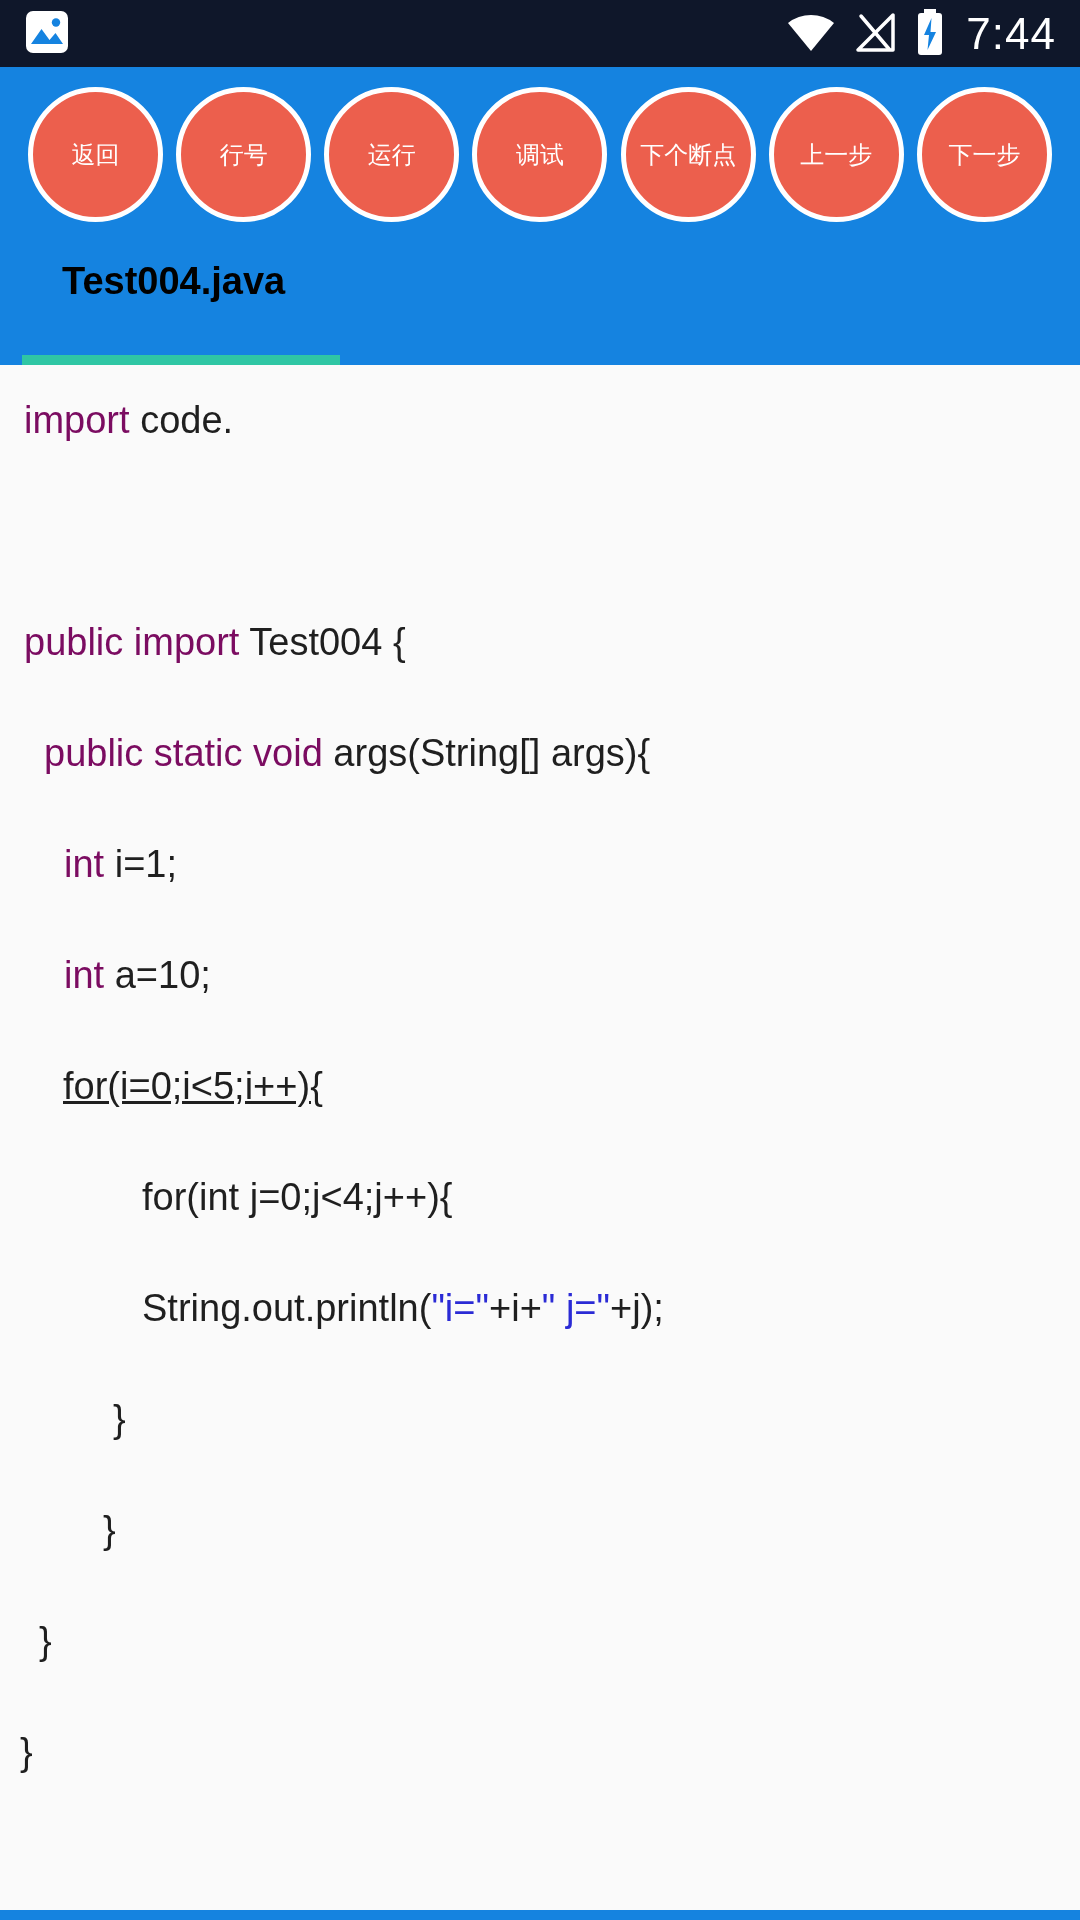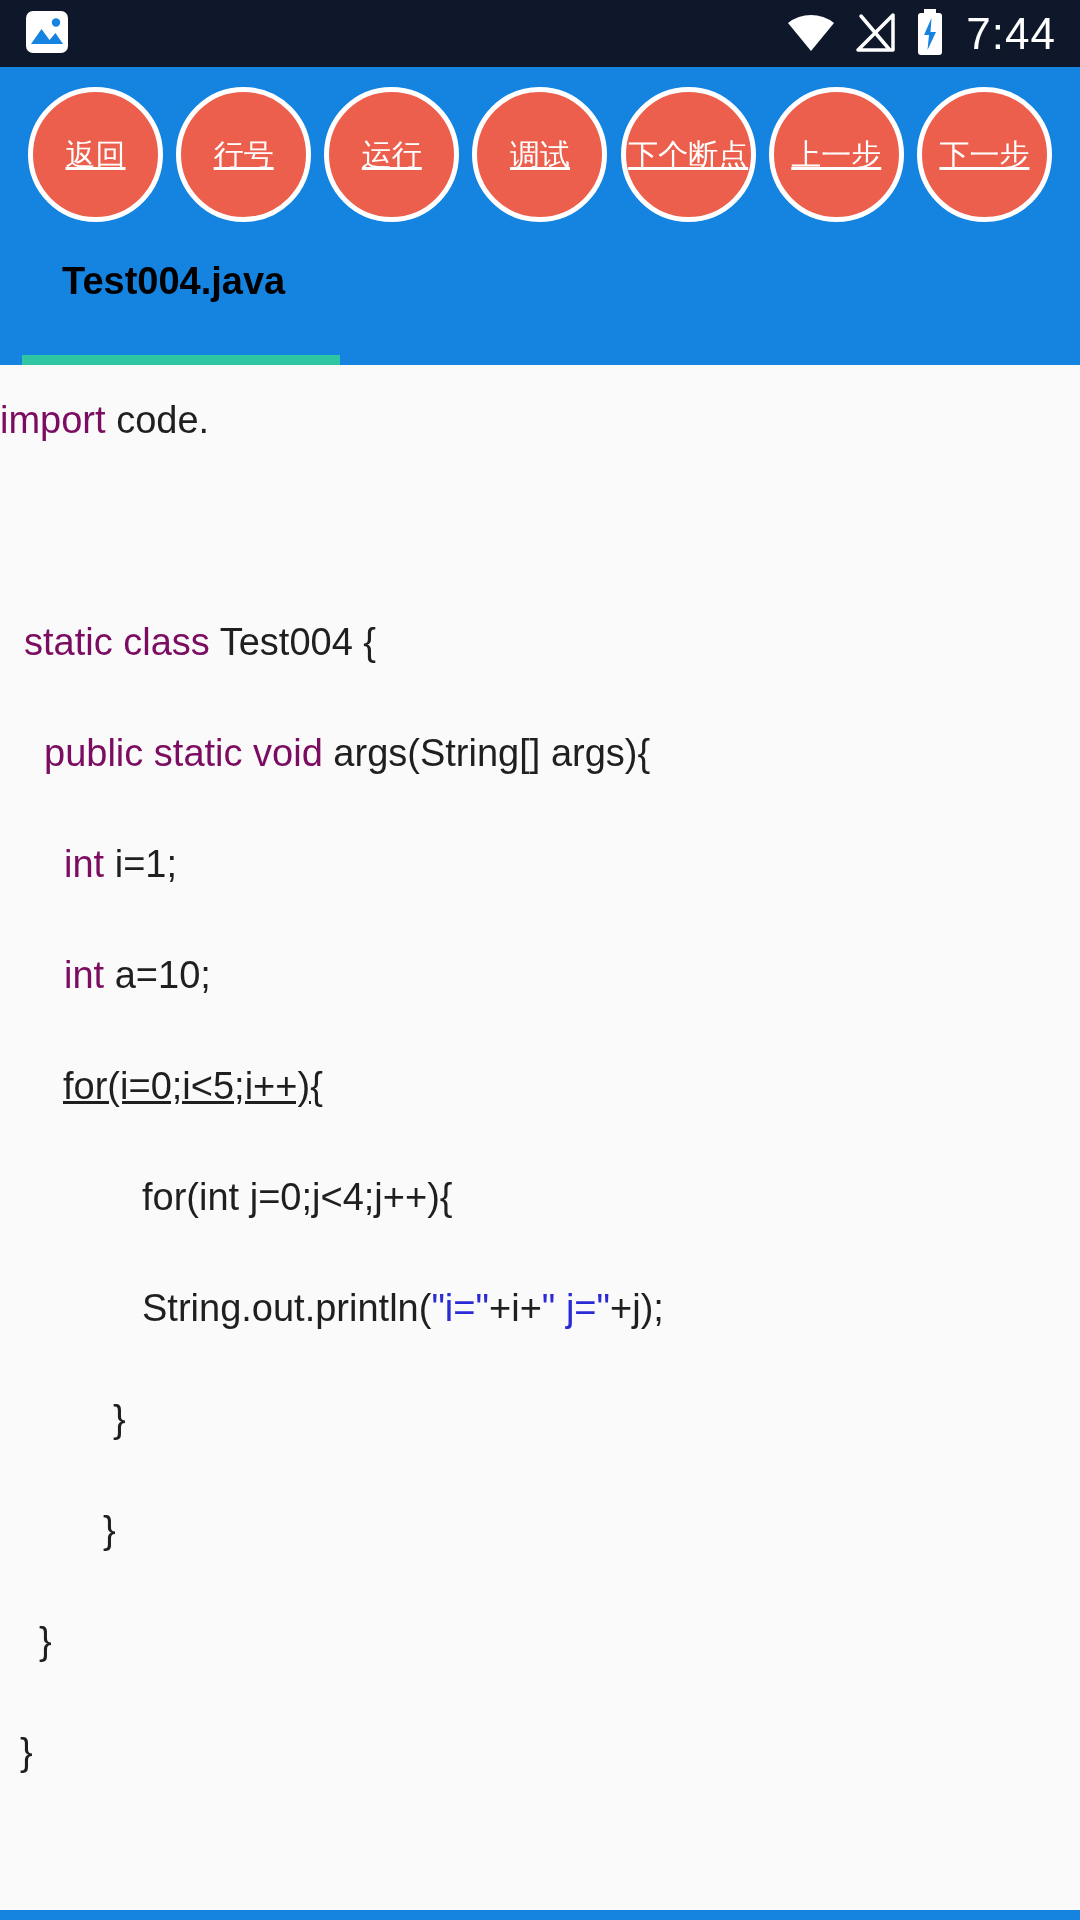--- a/index.html
+++ b/index.html
@@ -24,25 +24,24 @@
 
   
   .header { position:relative; height:298px; background:#1583e0; }
   .toolbar {
     display:flex; justify-content:space-between;
     padding:20px 28px 0 28px;
   }
   .tool-btn {
     width:135px; height:135px; border-radius:50%;
     background:#ec5f4d; border:5px solid #ffffff;
-    color:#fff; font-size:30px; line-height:1;
+    color:#fff; font-size:24px; line-height:1;
     display:flex; align-items:center; justify-content:center;
     font-family:inherit; cursor:pointer; white-space:nowrap;
     padding:0;
-    text-decoration:underline;
   }
   .tab {
     margin-top:38px; padding-left:62px;
     color:#000000; font-size:38px; font-weight:bold;
   }
   .tab-indicator {
     position:absolute; left:22px; bottom:0;
     width:318px; height:10px; background:#2fc6a4;
   }
 
@@ -111,23 +110,23 @@
       <button class="tool-btn">下个断点</button>
       <button class="tool-btn">上一步</button>
       <button class="tool-btn">下一步</button>
     </div>
     <div class="tab">Test004.java</div>
     <div class="tab-indicator"></div>
   </div>
 
   <div class="code-area">
     <div>
-        <div class="code-line" style=""><span class="seg-keyword">import</span><span class="seg-plain"> code.</span></div>
+        <div class="code-line" style="padding-left: 24px;"><span class="seg-keyword">import</span><span class="seg-plain"> code.</span></div>
         <div class="code-line" style="padding-left: 0px;"></div>
-        <div class="code-line" style="padding-left: 24px;"><span class="seg-keyword">static class</span><span class="seg-plain"> Test004 {</span></div>
+        <div class="code-line" style="padding-left: 24px;"><span class="seg-keyword">public import</span><span class="seg-plain"> Test004 {</span></div>
         <div class="code-line" style="padding-left: 44px;"><span class="seg-keyword">public static void</span><span class="seg-plain"> args(String[] args){</span></div>
         <div class="code-line" style="padding-left: 64px;"><span class="seg-keyword">int</span><span class="seg-plain"> i=1;</span></div>
         <div class="code-line" style="padding-left: 64px;"><span class="seg-keyword">int</span><span class="seg-plain"> a=10;</span></div>
         <div class="code-line" style="padding-left: 63px; text-decoration: underline;"><span class="seg-plain">for(i=0;i&lt;5;i++){</span></div>
         <div class="code-line" style="padding-left: 142px;"><span class="seg-plain">for(int j=0;j&lt;4;j++){</span></div>
         <div class="code-line" style="padding-left: 142px;"><span class="seg-plain">String.out.println(</span><span class="seg-string">"i="</span><span class="seg-plain">+i+</span><span class="seg-string">" j="</span><span class="seg-plain">+j);</span></div>
         <div class="code-line" style="padding-left: 113px;"><span class="seg-plain">}</span></div>
         <div class="code-line" style="padding-left: 103px;"><span class="seg-plain">}</span></div>
         <div class="code-line" style="padding-left: 39px;"><span class="seg-plain">}</span></div>
         <div class="code-line" style="padding-left: 20px;"><span class="seg-plain">}</span></div>

